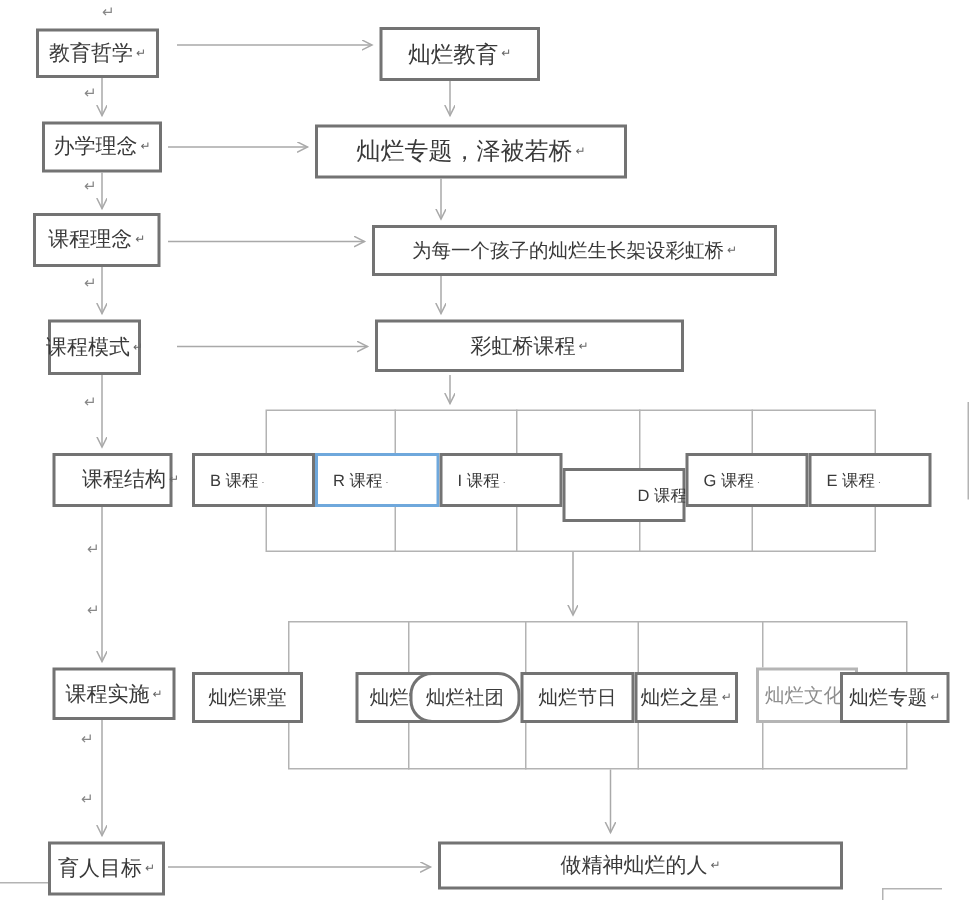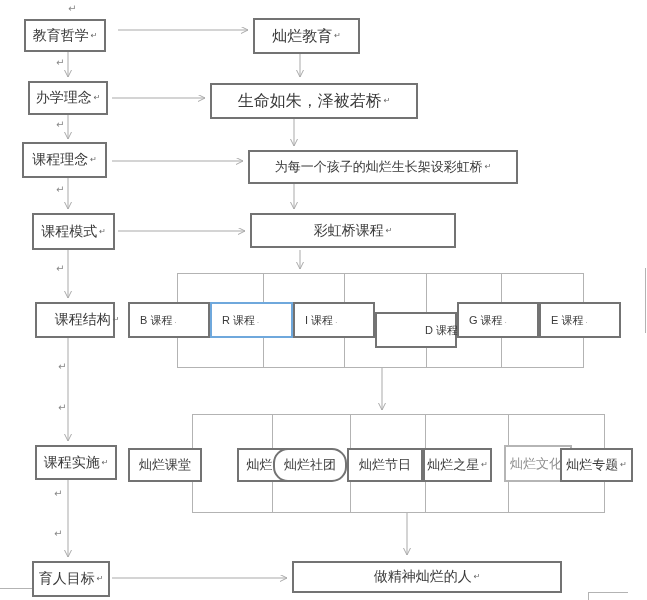--- a/index.html
+++ b/index.html
@@ -89,21 +89,21 @@
       <span class="mark">↵</span>
   </div>
   <div class="box" style="left:28px;top:81px;width:80px;height:34px;font-size:14px;">
     <span>办学理念</span>
       <span class="mark">↵</span>
   </div>
   <div class="box" style="left:22px;top:142px;width:85px;height:36px;font-size:14px;">
     <span>课程理念</span>
       <span class="mark">↵</span>
   </div>
-  <div class="box" style="left:32px;top:213px;width:83px;height:37px;font-size:14px;">
+  <div class="box" style="left:32px;top:213px;width:62px;height:37px;font-size:14px;">
     <span>课程模式</span>
       <span class="mark">↵</span>
   </div>
   <div class="box" style="left:35px;top:302px;width:80px;height:36px;font-size:14px;padding-left:24px;">
     <span>课程结构</span>
       <span class="mark">↵</span>
   </div>
   <div class="box" style="left:35px;top:445px;width:82px;height:35px;font-size:14px;">
     <span>课程实施</span>
       <span class="mark">↵</span>
@@ -111,21 +111,21 @@
   <div class="box" style="left:32px;top:561px;width:78px;height:36px;font-size:14px;">
     <span>育人目标</span>
       <span class="mark">↵</span>
   </div>
 
   <div class="box" style="left:253px;top:18px;width:107px;height:36px;font-size:15px;">
     <span>灿烂教育</span>
       <span class="mark">↵</span>
   </div>
   <div class="box" style="left:210px;top:83px;width:208px;height:36px;font-size:16px;">
-    <span>生命如朱，泽被若桥</span>
+    <span>灿烂专题，泽被若桥</span>
       <span class="mark">↵</span>
   </div>
   <div class="box" style="left:248px;top:150px;width:270px;height:34px;font-size:13px;">
     <span>为每一个孩子的灿烂生长架设彩虹桥</span>
       <span class="mark">↵</span>
   </div>
   <div class="box" style="left:250px;top:213px;width:206px;height:35px;font-size:14px;">
     <span>彩虹桥课程</span>
       <span class="mark">↵</span>
   </div>

